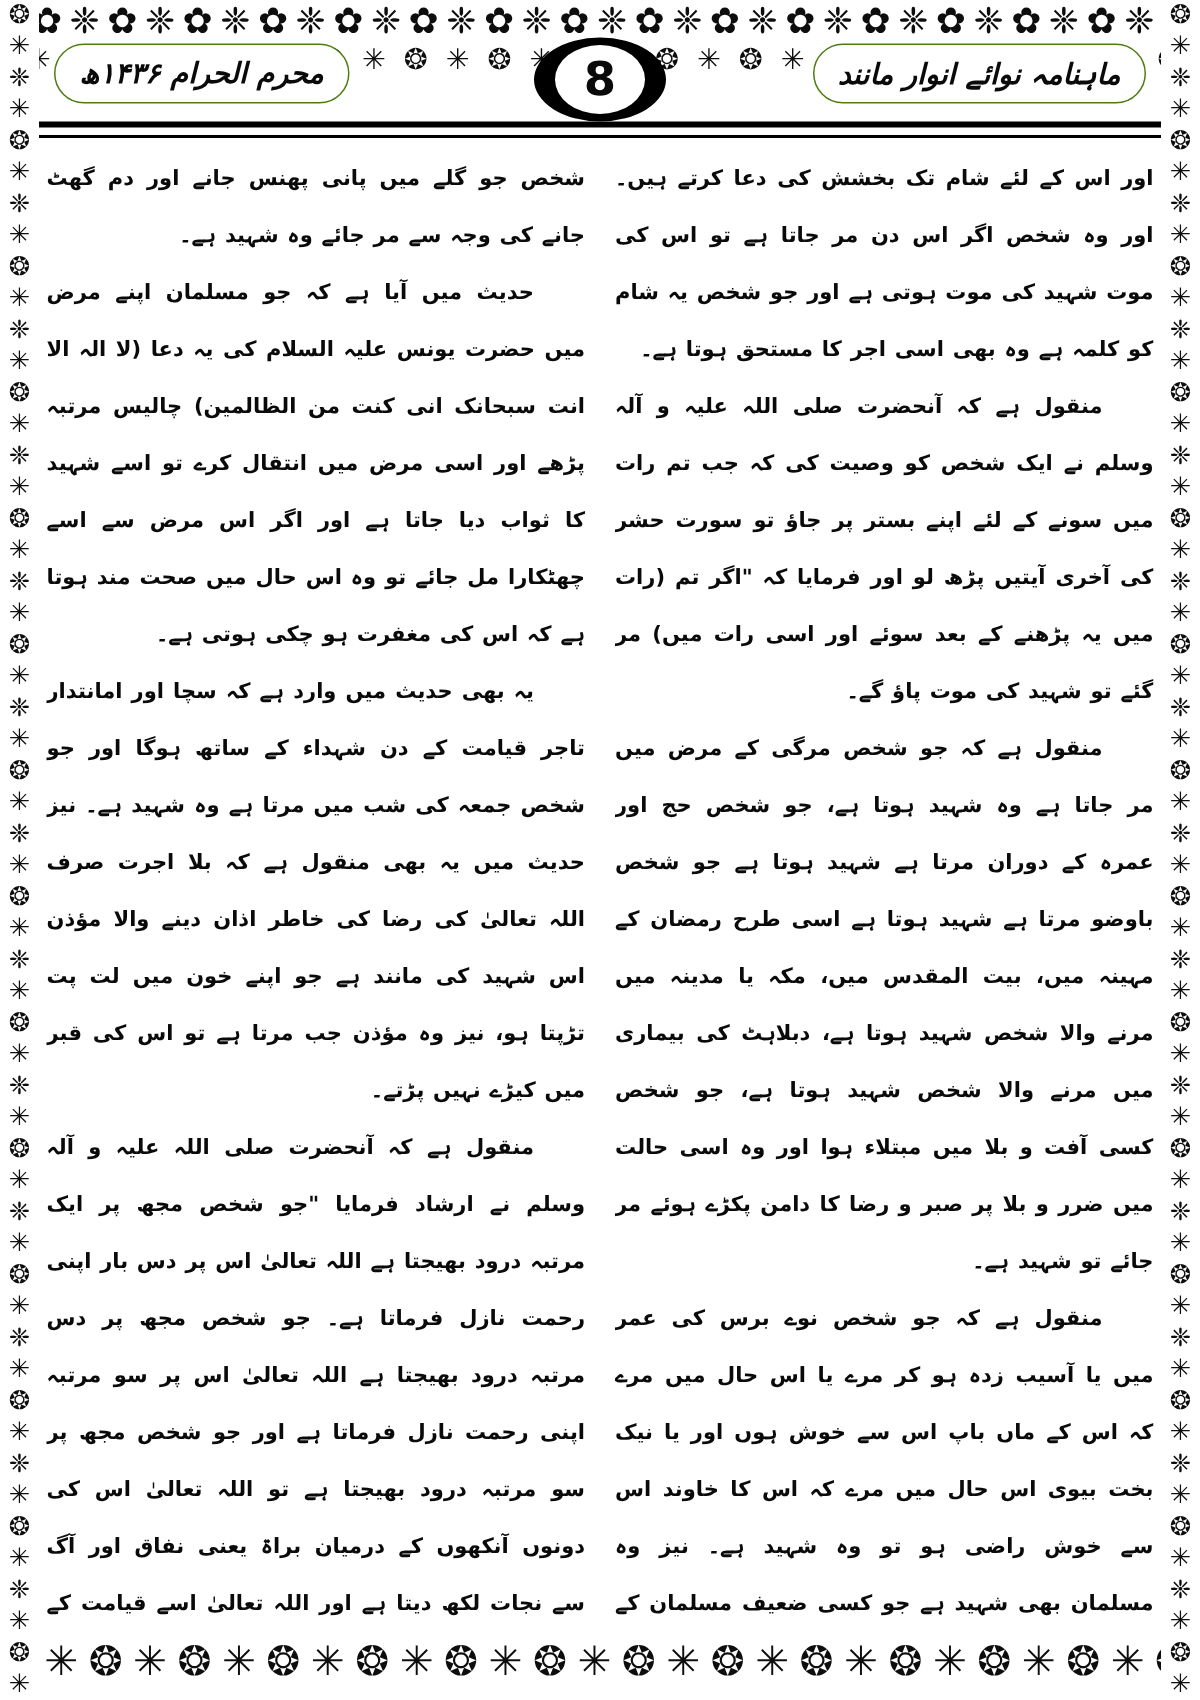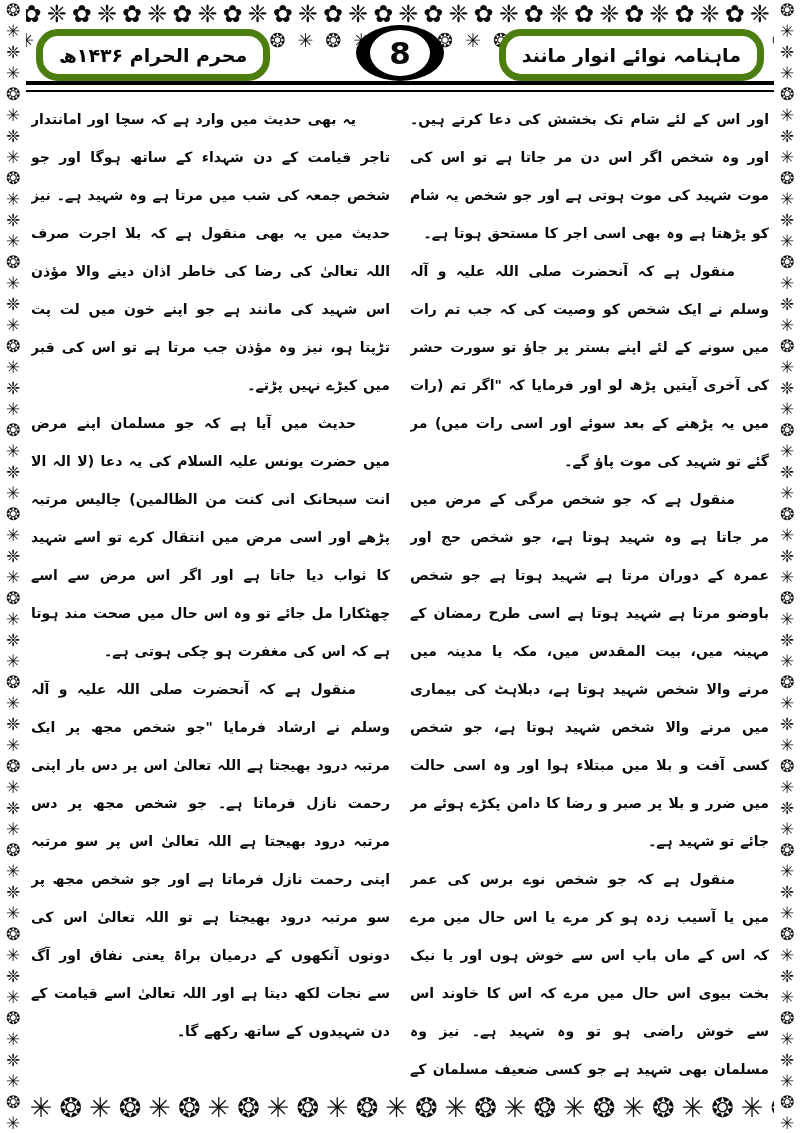--- a/index.html
+++ b/index.html
@@ -15,23 +15,23 @@
   .border-top .row2{font-size:19px;line-height:24px;letter-spacing:12px;}
   .border-bottom{bottom:0;left:0;right:0;height:48px;text-align:center;white-space:nowrap;
     font-size:27px;line-height:46px;letter-spacing:7px;}
   .border-side{top:0;bottom:0;width:26px;text-align:center;
     font-size:17px;line-height:21px;word-break:break-all;}
   .border-left{left:0;}
   .border-right{right:0;}
   
   .pill{
     position:absolute;top:29px;height:38px;z-index:6;
-    border:7px solid #4d7c0f;border-radius:22px;background:#fff;
+    border:1px solid #4d7c0f;border-radius:22px;background:#fff;
     display:flex;align-items:center;justify-content:center;
-    padding:0 16px;font-weight:bold;font-size:19px;white-space:nowrap;
+    padding:0 16px;font-weight:bold;font-size:19px;white-space:nowrap;font-style:italic;
   }
   .pill-issue{left:36px;}
   .pill-title{right:36px;}
   .page-oval{
     position:absolute;left:50%;top:25px;transform:translateX(-50%);
     width:60px;height:46px;background:#fff;z-index:7;
     border:solid #000;border-width:5px 14px;border-radius:50%;
     display:flex;align-items:center;justify-content:center;
     font-weight:bold;font-size:31px;font-family:"DejaVu Sans",sans-serif;
   }
@@ -70,24 +70,25 @@
 <div class="pill pill-title">
   <span>ماہنامہ نوائے انوار مانند</span>
 </div>
 <div class="page-oval">
   <span>8</span>
 </div>
 <div class="double-rule"></div>
 
 <div class="content">
   <div class="col">
+    <p>شخص جو گلے میں پانی پھنس جانے اور دم گھٹ جانے کی وجہ سے مر جائے وہ شہید ہے۔</p>
+    <p class="indent">حدیث میں آیا ہے کہ جو مسلمان اپنے مرض میں حضرت یونس علیہ السلام کی یہ دعا (لا الہ الا انت سبحانک انی کنت من الظالمین) چالیس مرتبہ پڑھے اور اسی مرض میں انتقال کرے تو اسے شہید کا ثواب دیا جاتا ہے اور اگر اس مرض سے اسے چھٹکارا مل جائے تو وہ اس حال میں صحت مند ہوتا ہے کہ اس کی مغفرت ہو چکی ہوتی ہے۔</p>
     <p class="indent">یہ بھی حدیث میں وارد ہے کہ سچا اور امانتدار تاجر قیامت کے دن شہداء کے ساتھ ہوگا اور جو شخص جمعہ کی شب میں مرتا ہے وہ شہید ہے۔ نیز حدیث میں یہ بھی منقول ہے کہ بلا اجرت صرف اللہ تعالیٰ کی رضا کی خاطر اذان دینے والا مؤذن اس شہید کی مانند ہے جو اپنے خون میں لت پت تڑپتا ہو، نیز وہ مؤذن جب مرتا ہے تو اس کی قبر میں کیڑے نہیں پڑتے۔</p>
-    <p class="indent">حدیث میں آیا ہے کہ جو مسلمان اپنے مرض میں حضرت یونس علیہ السلام کی یہ دعا (لا الہ الا انت سبحانک انی کنت من الظالمین) چالیس مرتبہ پڑھے اور اسی مرض میں انتقال کرے تو اسے شہید کا ثواب دیا جاتا ہے اور اگر اس مرض سے اسے چھٹکارا مل جائے تو وہ اس حال میں صحت مند ہوتا ہے کہ اس کی مغفرت ہو چکی ہوتی ہے۔</p>
     <p class="indent">منقول ہے کہ آنحضرت صلی اللہ علیہ و آلہ وسلم نے ارشاد فرمایا "جو شخص مجھ پر ایک مرتبہ درود بھیجتا ہے اللہ تعالیٰ اس پر دس بار اپنی رحمت نازل فرماتا ہے۔ جو شخص مجھ پر دس مرتبہ درود بھیجتا ہے اللہ تعالیٰ اس پر سو مرتبہ اپنی رحمت نازل فرماتا ہے اور جو شخص مجھ پر سو مرتبہ درود بھیجتا ہے تو اللہ تعالیٰ اس کی دونوں آنکھوں کے درمیان براۃ یعنی نفاق اور آگ سے نجات لکھ دیتا ہے اور اللہ تعالیٰ اسے قیامت کے دن شہیدوں کے ساتھ رکھے گا۔</p>
 
   </div>
   <div class="col">
-    <p>اور اس کے لئے شام تک بخشش کی دعا کرتے ہیں۔ اور وہ شخص اگر اس دن مر جاتا ہے تو اس کی موت شہید کی موت ہوتی ہے اور جو شخص یہ شام کو پڑھتا ہے وہ بھی اسی اجر کا مستحق ہوتا ہے۔</p>
+    <p>اور اس کے لئے شام تک بخشش کی دعا کرتے ہیں۔ اور وہ شخص اگر اس دن مر جاتا ہے تو اس کی موت شہید کی موت ہوتی ہے اور جو شخص یہ شام کو کلمہ ہے وہ بھی اسی اجر کا مستحق ہوتا ہے۔</p>
     <p class="indent">منقول ہے کہ آنحضرت صلی اللہ علیہ و آلہ وسلم نے ایک شخص کو وصیت کی کہ جب تم رات میں سونے کے لئے اپنے بستر پر جاؤ تو سورت حشر کی آخری آیتیں پڑھ لو اور فرمایا کہ "اگر تم (رات میں یہ پڑھنے کے بعد سوئے اور اسی رات میں) مر گئے تو شہید کی موت پاؤ گے۔</p>
     <p class="indent">منقول ہے کہ جو شخص مرگی کے مرض میں مر جاتا ہے وہ شہید ہوتا ہے، جو شخص حج اور عمرہ کے دوران مرتا ہے شہید ہوتا ہے جو شخص باوضو مرتا ہے شہید ہوتا ہے اسی طرح رمضان کے مہینہ میں، بیت المقدس میں، مکہ یا مدینہ میں مرنے والا شخص شہید ہوتا ہے، دبلاہٹ کی بیماری میں مرنے والا شخص شہید ہوتا ہے، جو شخص کسی آفت و بلا میں مبتلاء ہوا اور وہ اسی حالت میں ضرر و بلا پر صبر و رضا کا دامن پکڑے ہوئے مر جائے تو شہید ہے۔</p>
     <p class="indent">منقول ہے کہ جو شخص نوے برس کی عمر میں یا آسیب زدہ ہو کر مرے یا اس حال میں مرے کہ اس کے ماں باپ اس سے خوش ہوں اور یا نیک بخت بیوی اس حال میں مرے کہ اس کا خاوند اس سے خوش راضی ہو تو وہ شہید ہے۔ نیز وہ مسلمان بھی شہید ہے جو کسی ضعیف مسلمان کے ساتھ کلمہ خیر یا اس کی کسی طرح کی مدد کر کے بھلائی کا معاملہ کرے۔ واللہ اعلم۔</p>
   </div>
 </div>
 
 </body></html>

